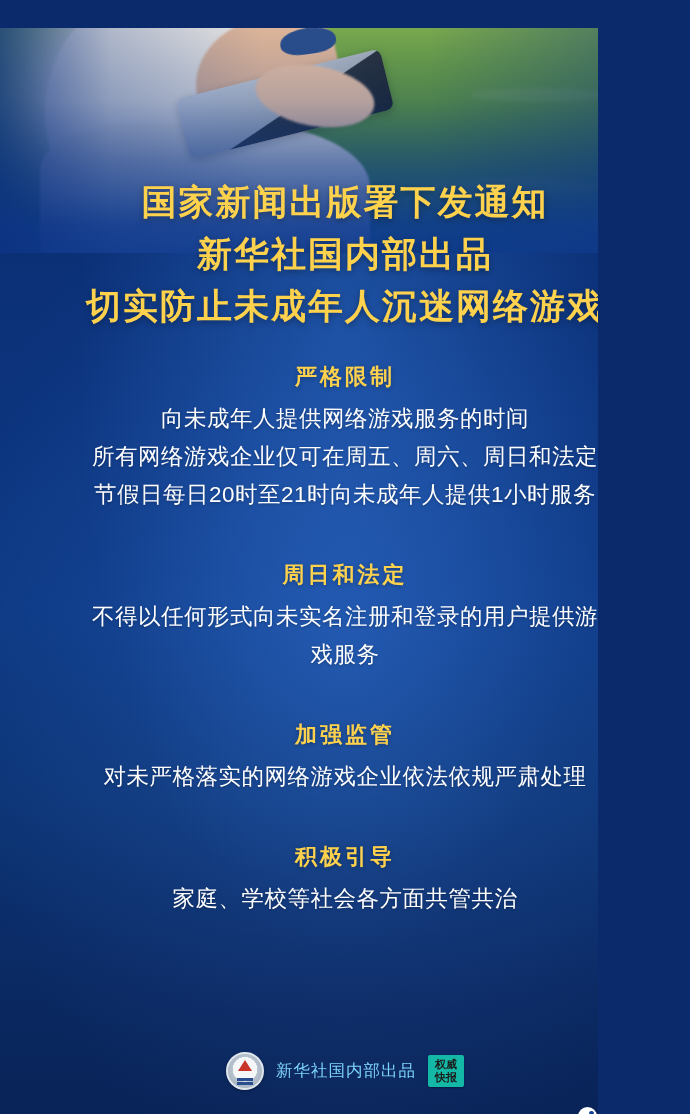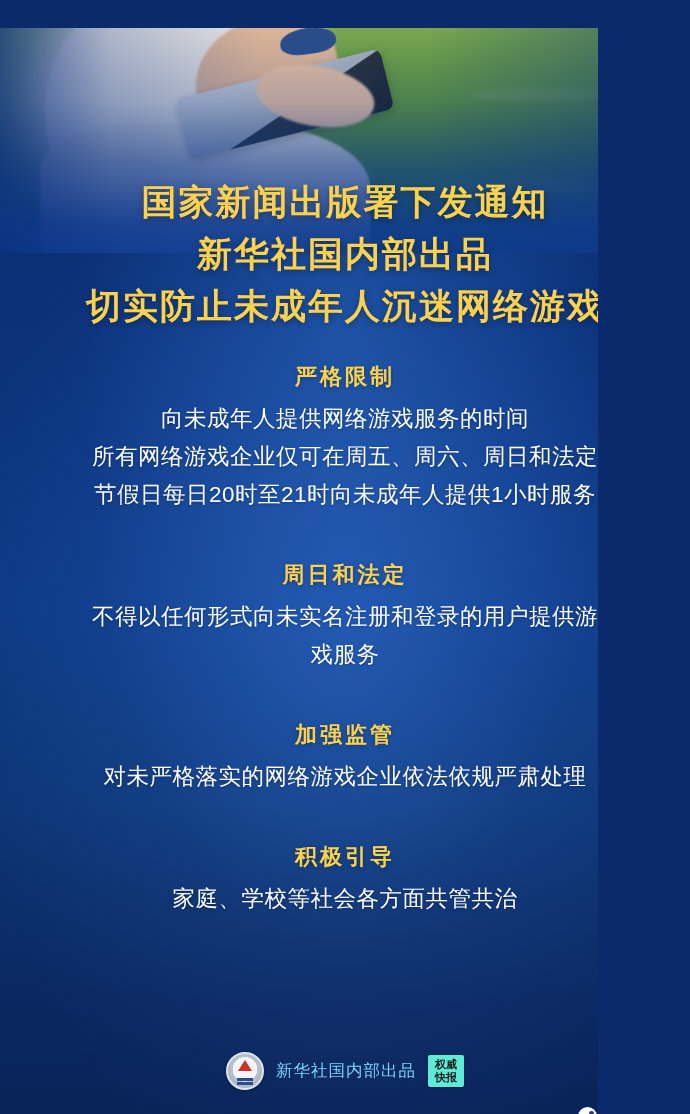--- a/index.html
+++ b/index.html
@@ -224,21 +224,21 @@
     width: 16px; height: 3px;
     background: #2a4d8f;
     box-shadow: 0 4px 0 0 #2a4d8f;
   }
   .footer-text {
     color: #7dd3fc;
     font-size: 16.5px;
     letter-spacing: 1px;
   }
   .badge {
-    background: #5eead4;
+    background: #14b8a6;
     color: #1b1b1b;
     font-size: 11px;
     line-height: 13px;
     font-weight: bold;
     padding: 3px 4px;
     border-radius: 2px;
     text-align: center;
     width: 28px;
     box-shadow: 0 1px 2px rgba(0,0,0,0.3);
   }

